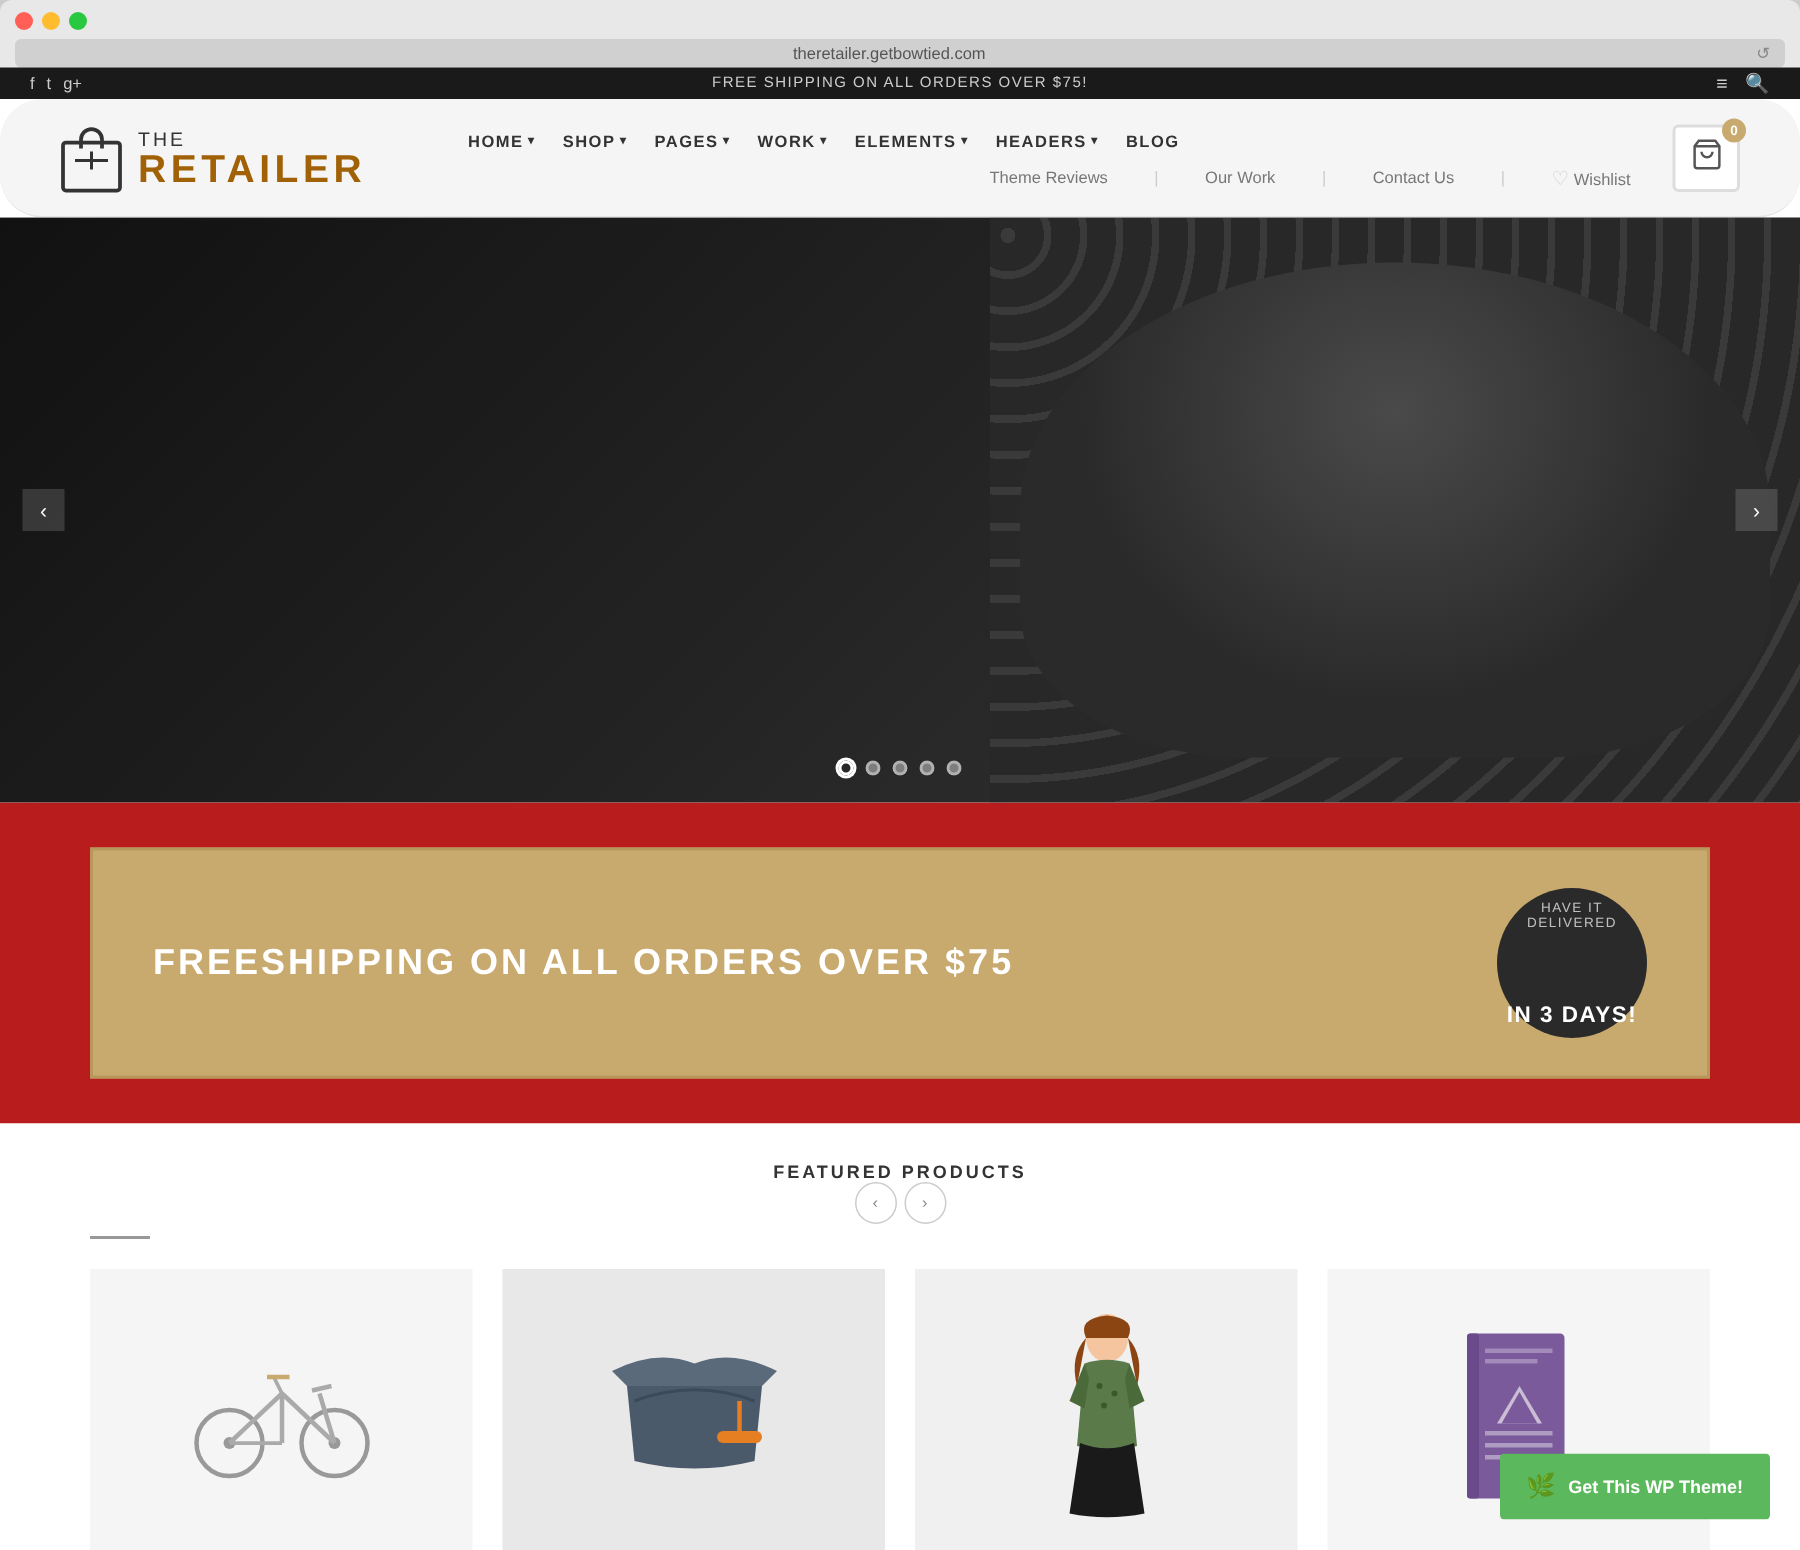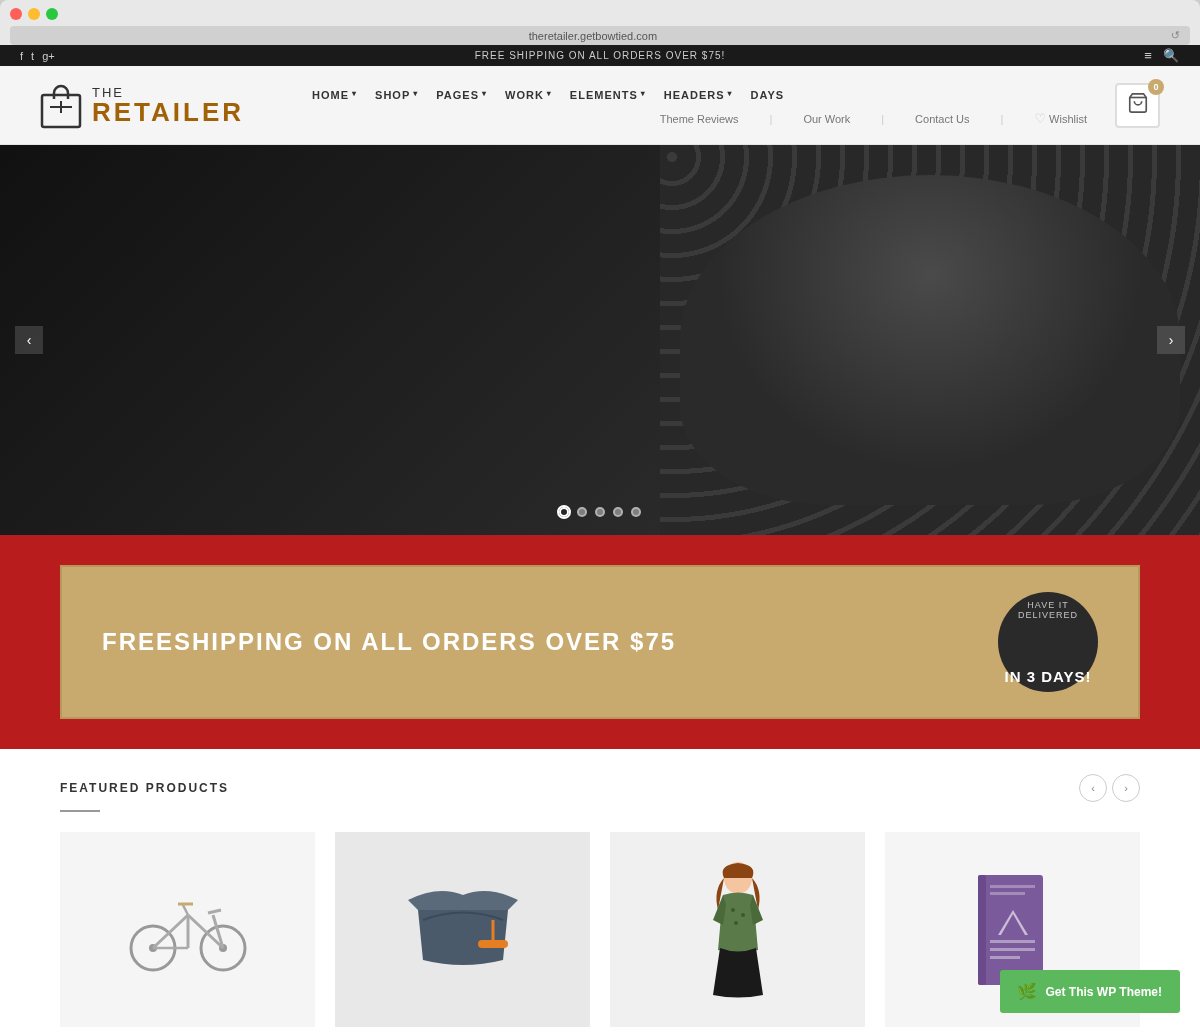--- a/index.html
+++ b/index.html
@@ -21,21 +21,21 @@
 
     
     .top-bar { background: #1a1a1a; color: #ccc; display: flex; align-items: center; justify-content: center; padding: 5px 20px; font-size: 10px; position: relative; }
     .top-bar-social { display: flex; gap: 8px; position: absolute; left: 20px; }
     .top-bar-social a { color: #ccc; text-decoration: none; font-size: 11px; }
     .top-bar-message { color: #ccc; letter-spacing: 1px; font-size: 10px; }
     .top-bar-icons { position: absolute; right: 20px; display: flex; gap: 12px; }
     .top-bar-icons span { color: #ccc; font-size: 13px; cursor: pointer; }
 
     
-    .header { background: #f5f5f5; display: flex; align-items: center; padding: 15px 40px; border-bottom: 1px solid #e5e5e5; }
+    .header { background: #f5f5f5; display: flex; align-items: center; padding: 15px 40px; border-bottom: 1px solid #e5e5e5; border-radius: 28px; }
     .logo { display: flex; align-items: center; gap: 10px; margin-right: 60px; text-decoration: none; }
     .logo-icon { width: 42px; height: 48px; }
     .logo-text { line-height: 1; }
     .logo-the { font-size: 13px; color: #333; font-weight: 400; letter-spacing: 2px; display: block; }
     .logo-retailer { font-size: 26px; font-weight: 900; color: #a16207; letter-spacing: 3px; display: block; }
 
     
     .nav-wrapper { flex: 1; }
     .nav-main { display: flex; align-items: center; gap: 2px; list-style: none; margin-bottom: 5px; }
     .nav-main li a { font-size: 11px; color: #333; text-decoration: none; padding: 5px 8px; letter-spacing: 1px; font-weight: 600; display: flex; align-items: flex-start; gap: 3px; }
@@ -69,21 +69,21 @@
     .banner-text { flex: 1; }
     .banner-title { font-size: 20px; font-weight: 700; color: #fff; letter-spacing: 2px; text-transform: uppercase; }
     .banner-title span { font-size: 24px; }
     .banner-subtitle { font-size: 10px; color: rgba(255,255,255,0.8); letter-spacing: 3px; text-transform: uppercase; margin-top: 4px; }
     .banner-circle { width: 100px; height: 100px; border-radius: 50%; background: #2a2a2a; display: flex; flex-direction: column; align-items: center; justify-content: center; text-align: center; margin-left: 20px; }
     .banner-circle-top { font-size: 9px; color: rgba(255,255,255,0.7); letter-spacing: 1px; text-transform: uppercase; }
     .banner-circle-main { font-size: 15px; font-weight: 900; color: #fff; letter-spacing: 1px; text-transform: uppercase; margin-top: 48px; }
 
     
     .products-section { background: #fff; padding: 25px 60px 40px; }
-    .products-header { display: flex; align-items: center; justify-content: space-between; margin-bottom: 8px; }
+    .products-header { display: flex; align-items: center; justify-content: space-between; margin-bottom: 8px; flex-direction: column; }
     .products-title { font-size: 12px; font-weight: 700; color: #333; letter-spacing: 2px; text-transform: uppercase; }
     .products-nav { display: flex; gap: 5px; }
     .products-nav-btn { width: 28px; height: 28px; border: 1px solid #ccc; background: #fff; cursor: pointer; display: flex; align-items: center; justify-content: center; color: #888; font-size: 11px; border-radius: 50%; }
     .products-divider { width: 40px; height: 2px; background: #999; margin-bottom: 20px; }
     .products-grid { display: grid; grid-template-columns: repeat(4, 1fr); gap: 20px; }
     .product-card { cursor: pointer; }
     .product-image { background: #f5f5f5; height: 195px; display: flex; align-items: center; justify-content: center; margin-bottom: 10px; overflow: hidden; position: relative; }
     .wishlist-heart { color: #ccc; font-size: 13px; cursor: pointer; }
 
     
@@ -148,21 +148,21 @@
         <li>
             <a href="#">WORK <span class="arrow">▾</span></a>
           </li>
         <li>
             <a href="#">ELEMENTS <span class="arrow">▾</span></a>
           </li>
         <li>
             <a href="#">HEADERS <span class="arrow">▾</span></a>
           </li>
         <li>
-            <a href="#">DAYS</a>
+            <a href="#">BLOG</a>
           </li>
       </ul>
       <ul class="nav-sub">
         <li><a href="#">Theme Reviews</a></li>
         <li class="divider">|</li>
         <li><a href="#">Our Work</a></li>
         <li class="divider">|</li>
         <li><a href="#">Contact Us</a></li>
         <li class="divider">|</li>
         <li><a href="#"><span class="wishlist-heart">♡</span> Wishlist</a></li>

